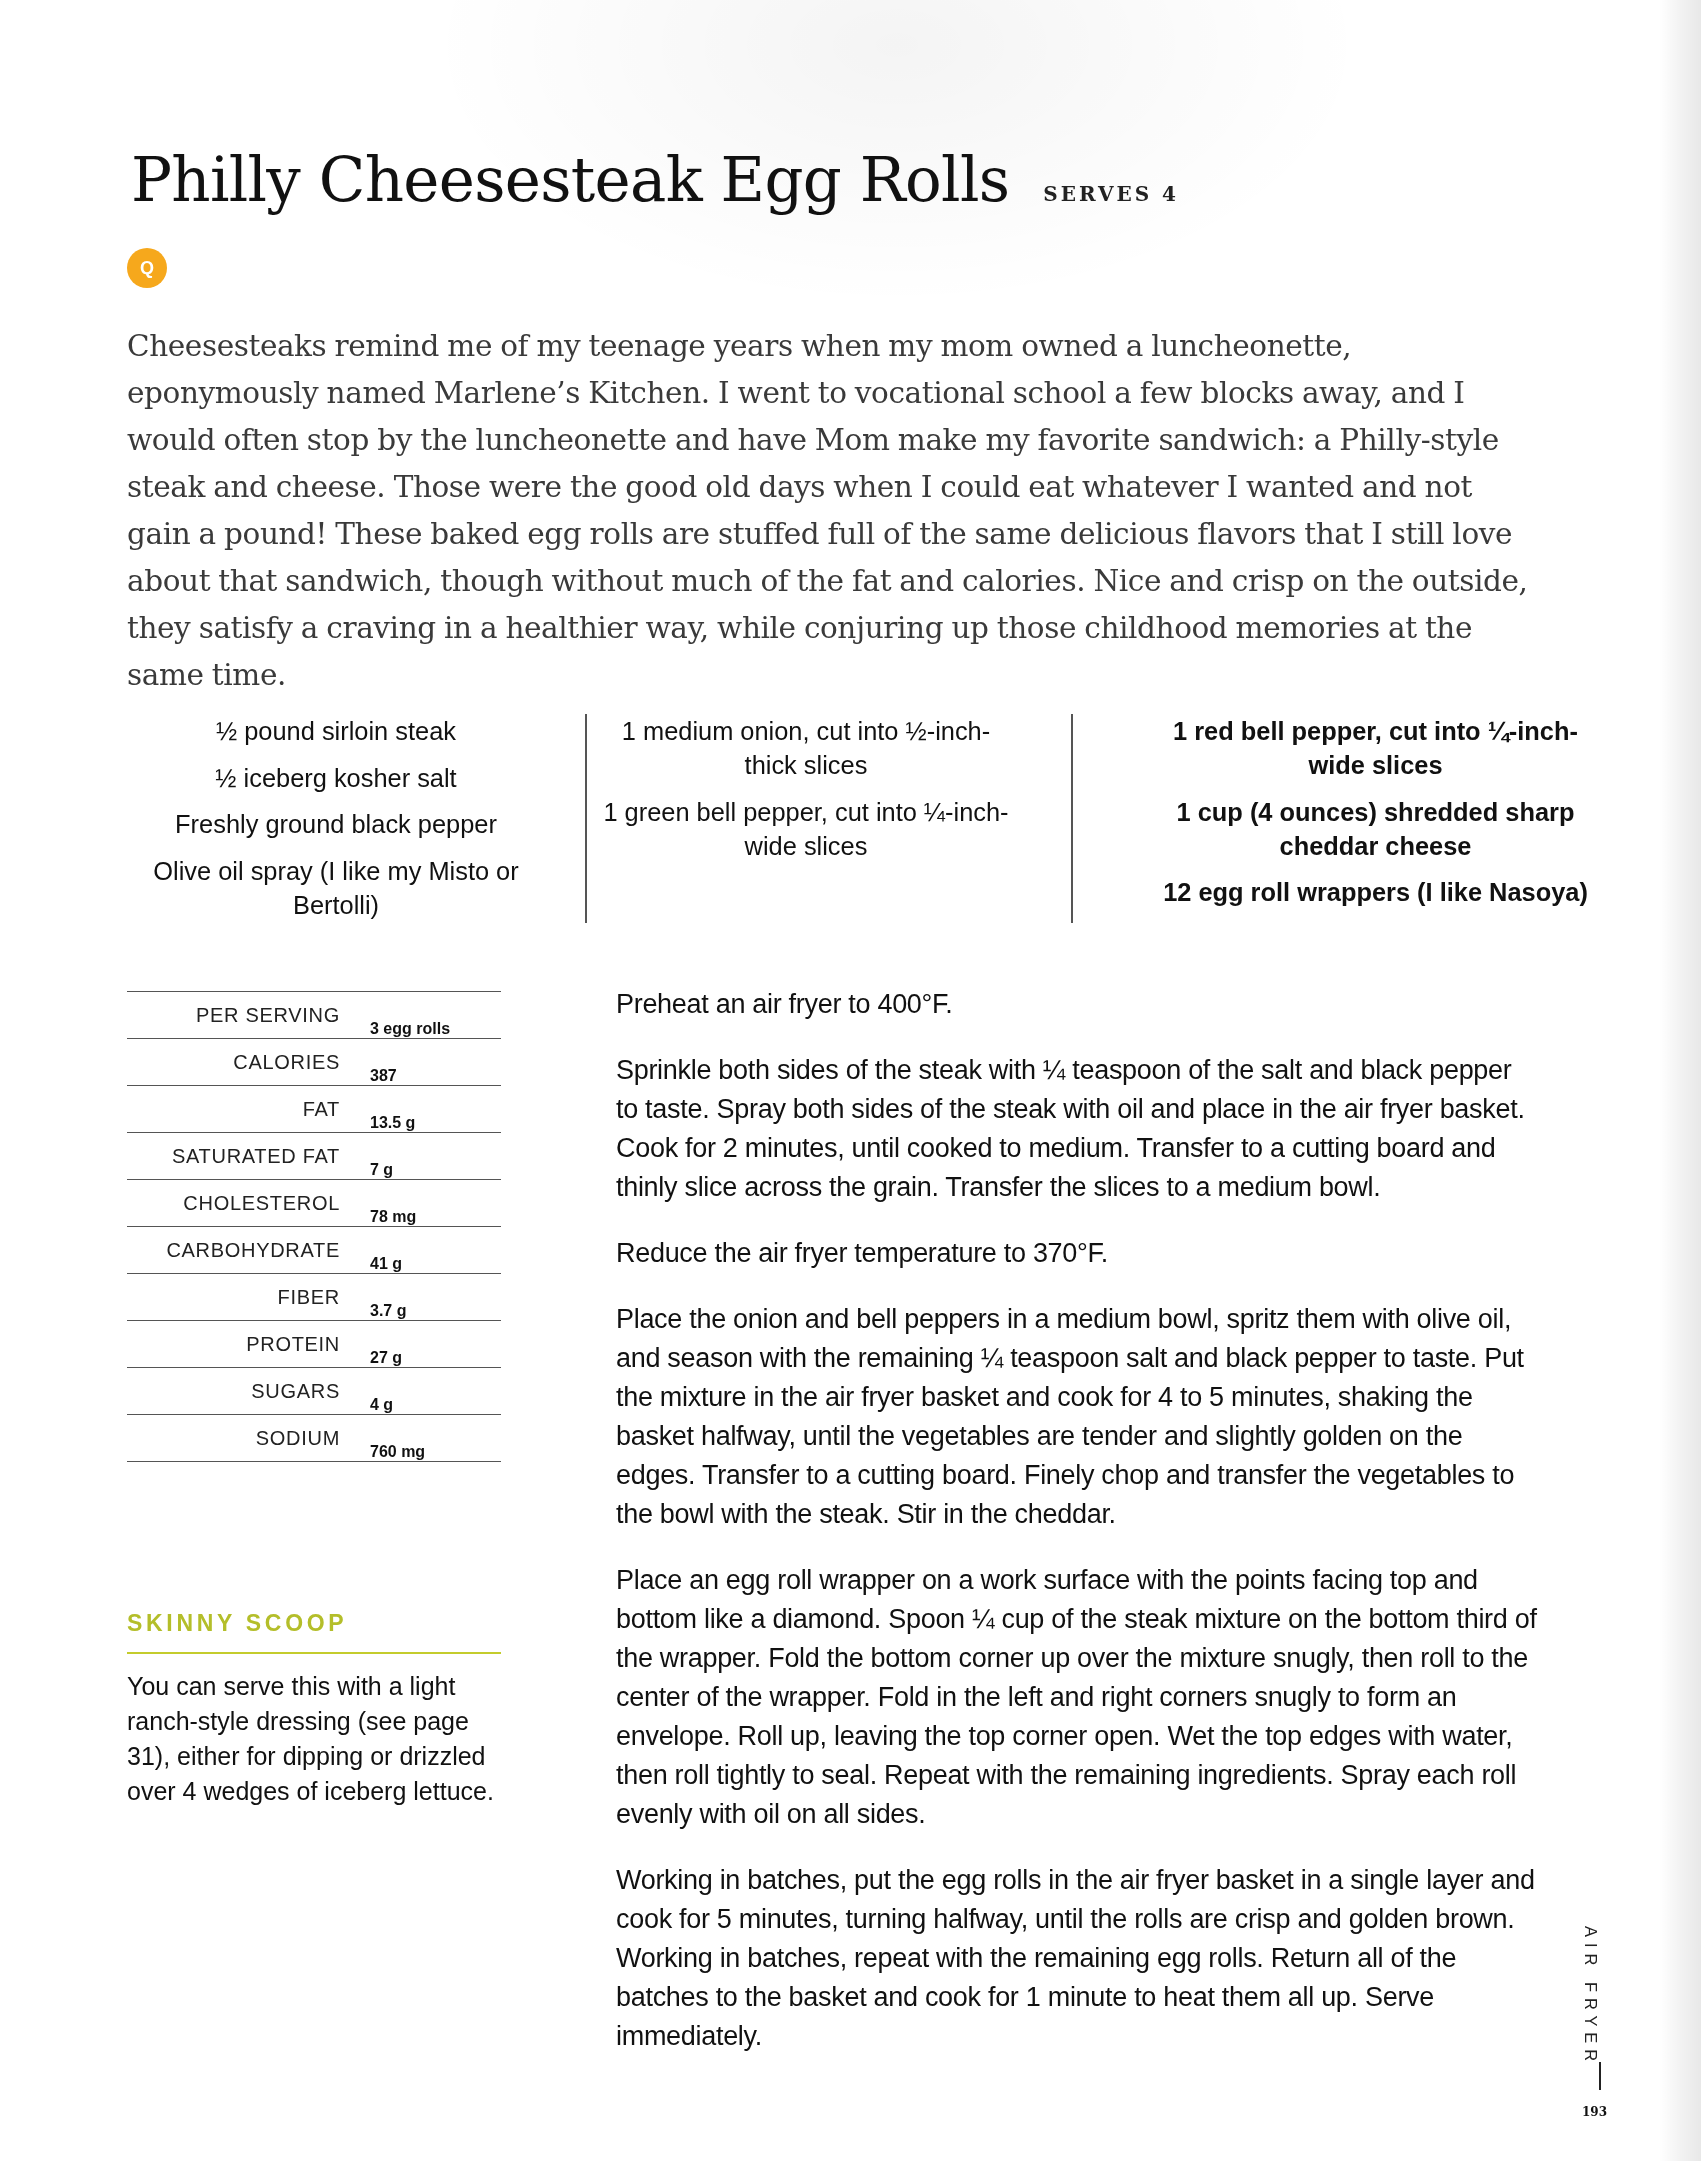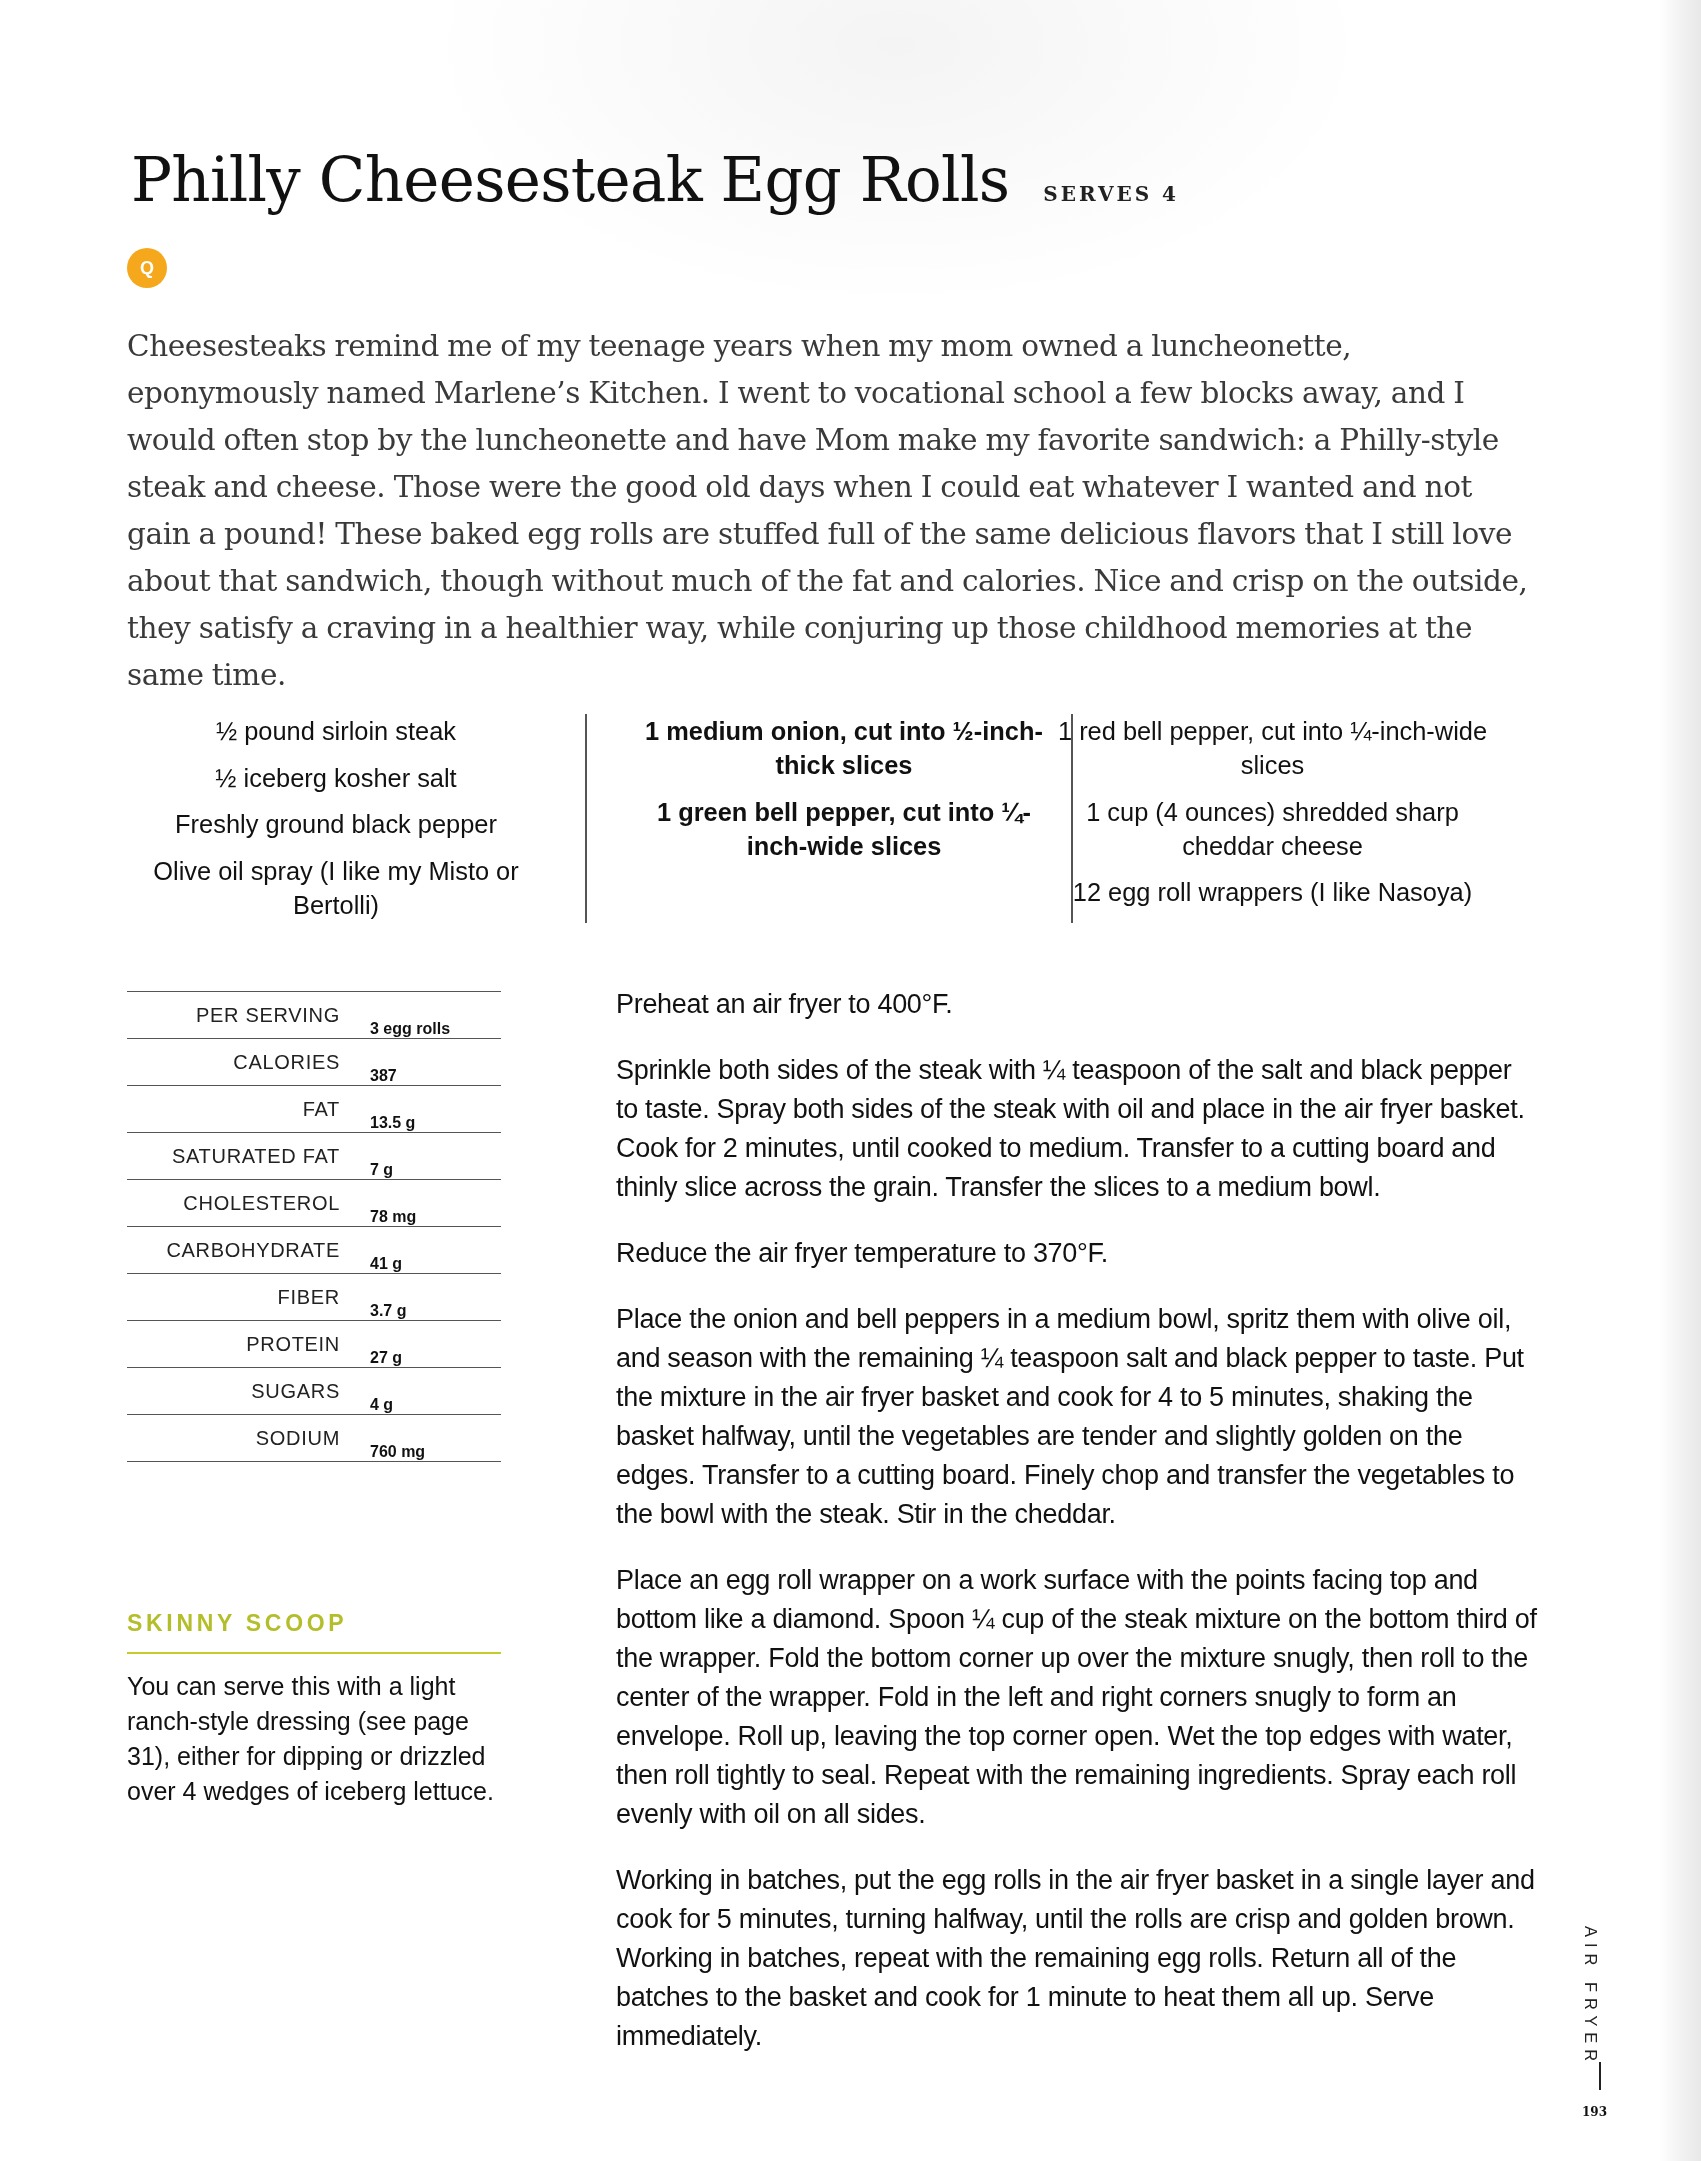--- a/index.html
+++ b/index.html
@@ -54,22 +54,22 @@
     word-spacing: -0.7px;
   }
   .ingredients {
     position: absolute; left: 127px; top: 714px; width: 1405px; height: 213px;
     font-family: "Liberation Sans", sans-serif;
     font-size: 25.4px; line-height: 34px;
     color: #111;
   }
   .ing-col { position: absolute; top: 0; }
   .ing-col.c1 { left: 0; width: 418px; }
-  .ing-col.c2 { left: 508px; width: 418px; font-weight: bold; }
-  .ing-col.c3 { left: 925px; width: 441px; }
+  .ing-col.c2 { left: 470px; width: 418px; }
+  .ing-col.c3 { left: 1028px; width: 441px; font-weight: bold; }
   .ing-divider {
     position: absolute; top: 0; width: 1.5px; height: 209px; background: #555;
   }
   .ing-divider.d1 { left: 458px; }
   .ing-divider.d2 { left: 944px; }
   .ing-item { margin: 0 0 12.7px 0; text-align: center; }
 
   .nutrition {
     position: absolute; left: 127px; top: 991px; width: 374px;
     border-top: 1.5px solid #555;

